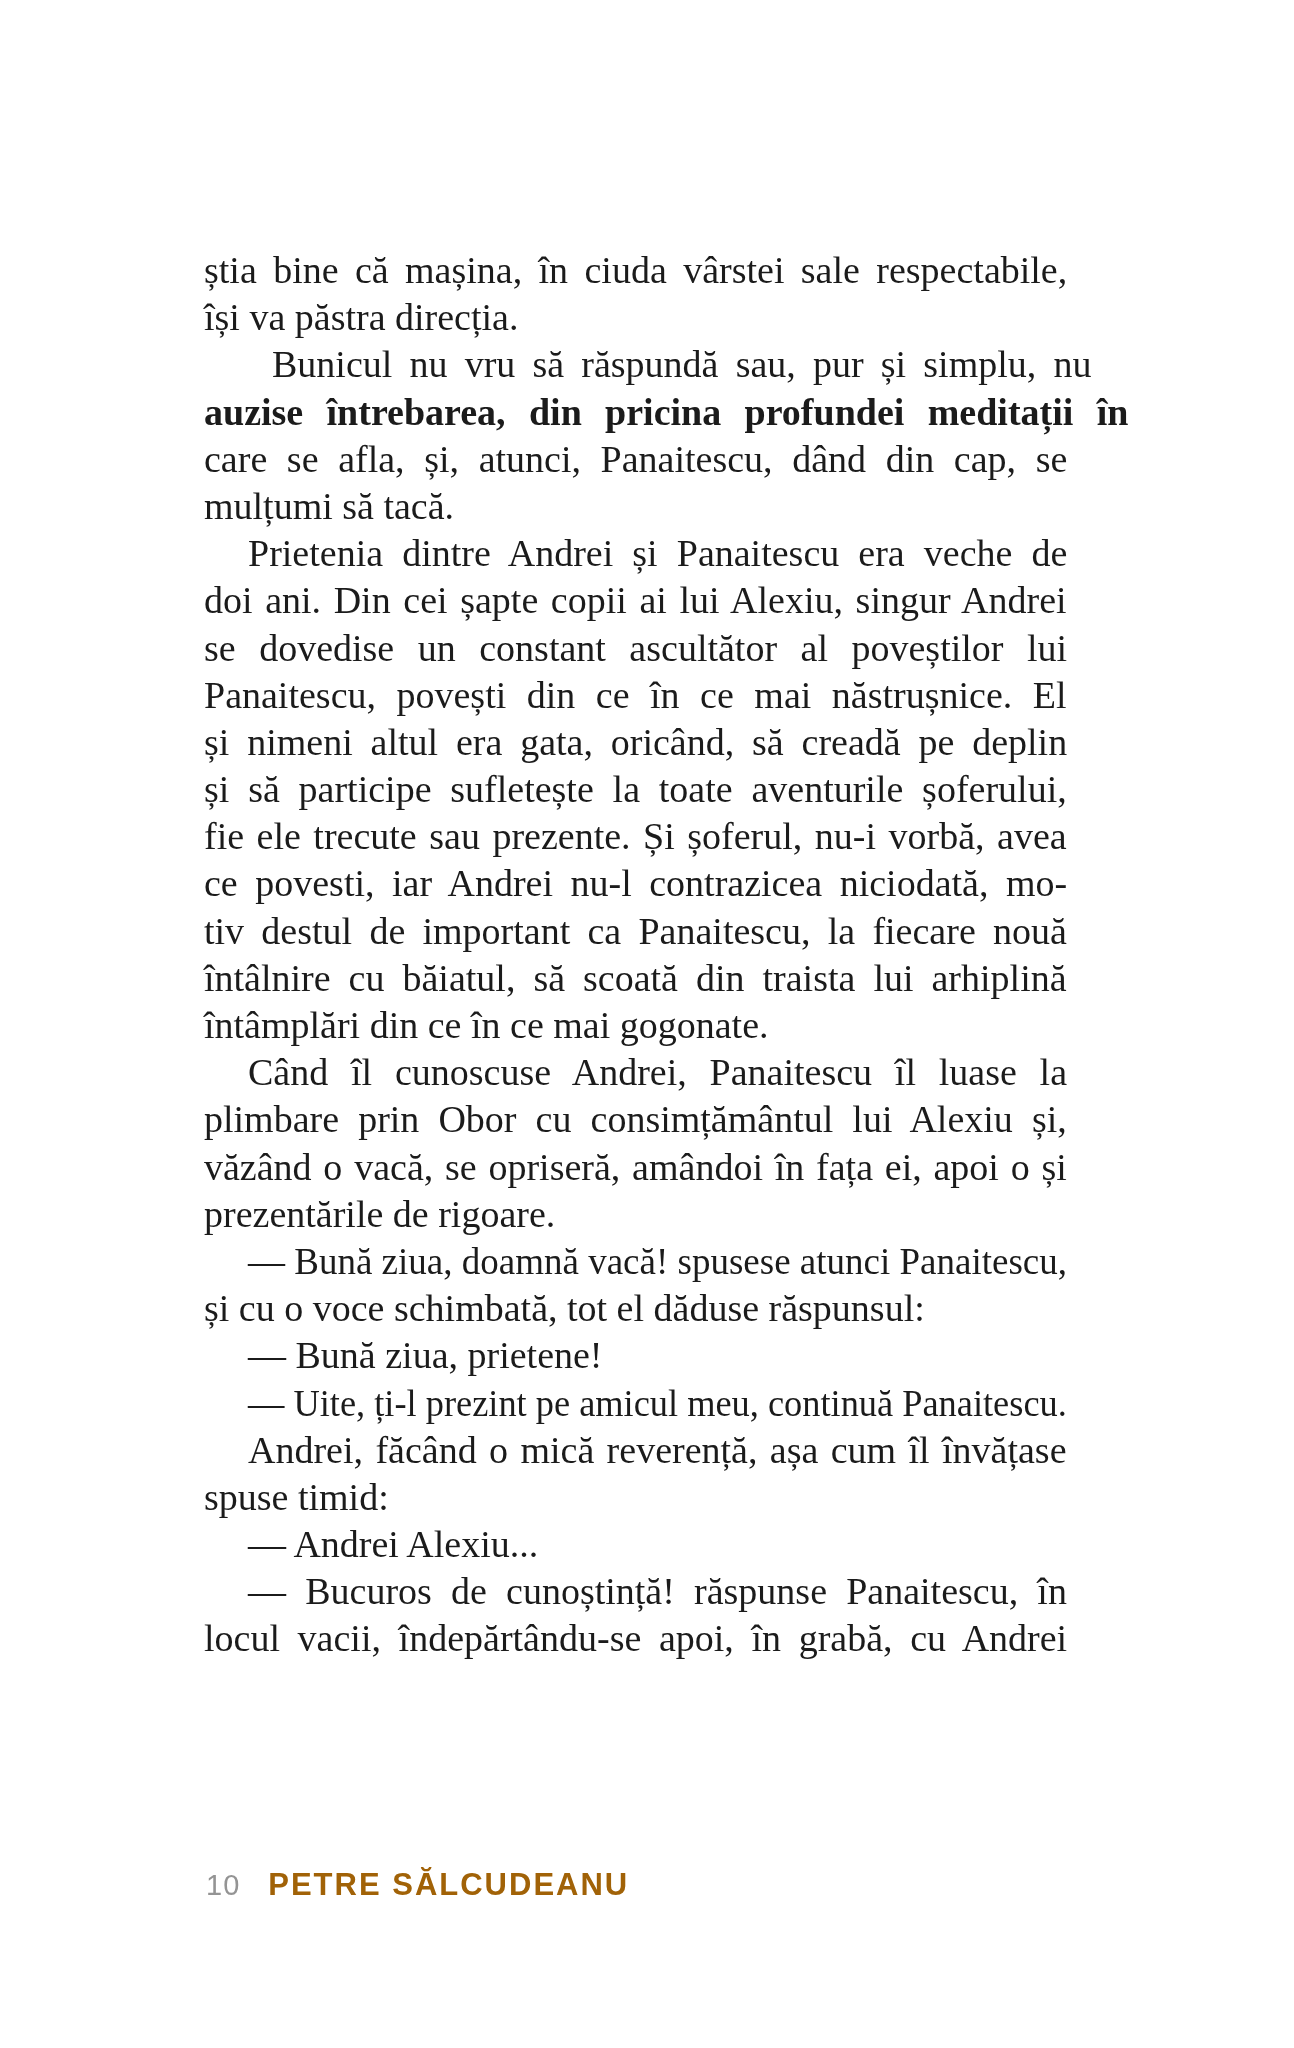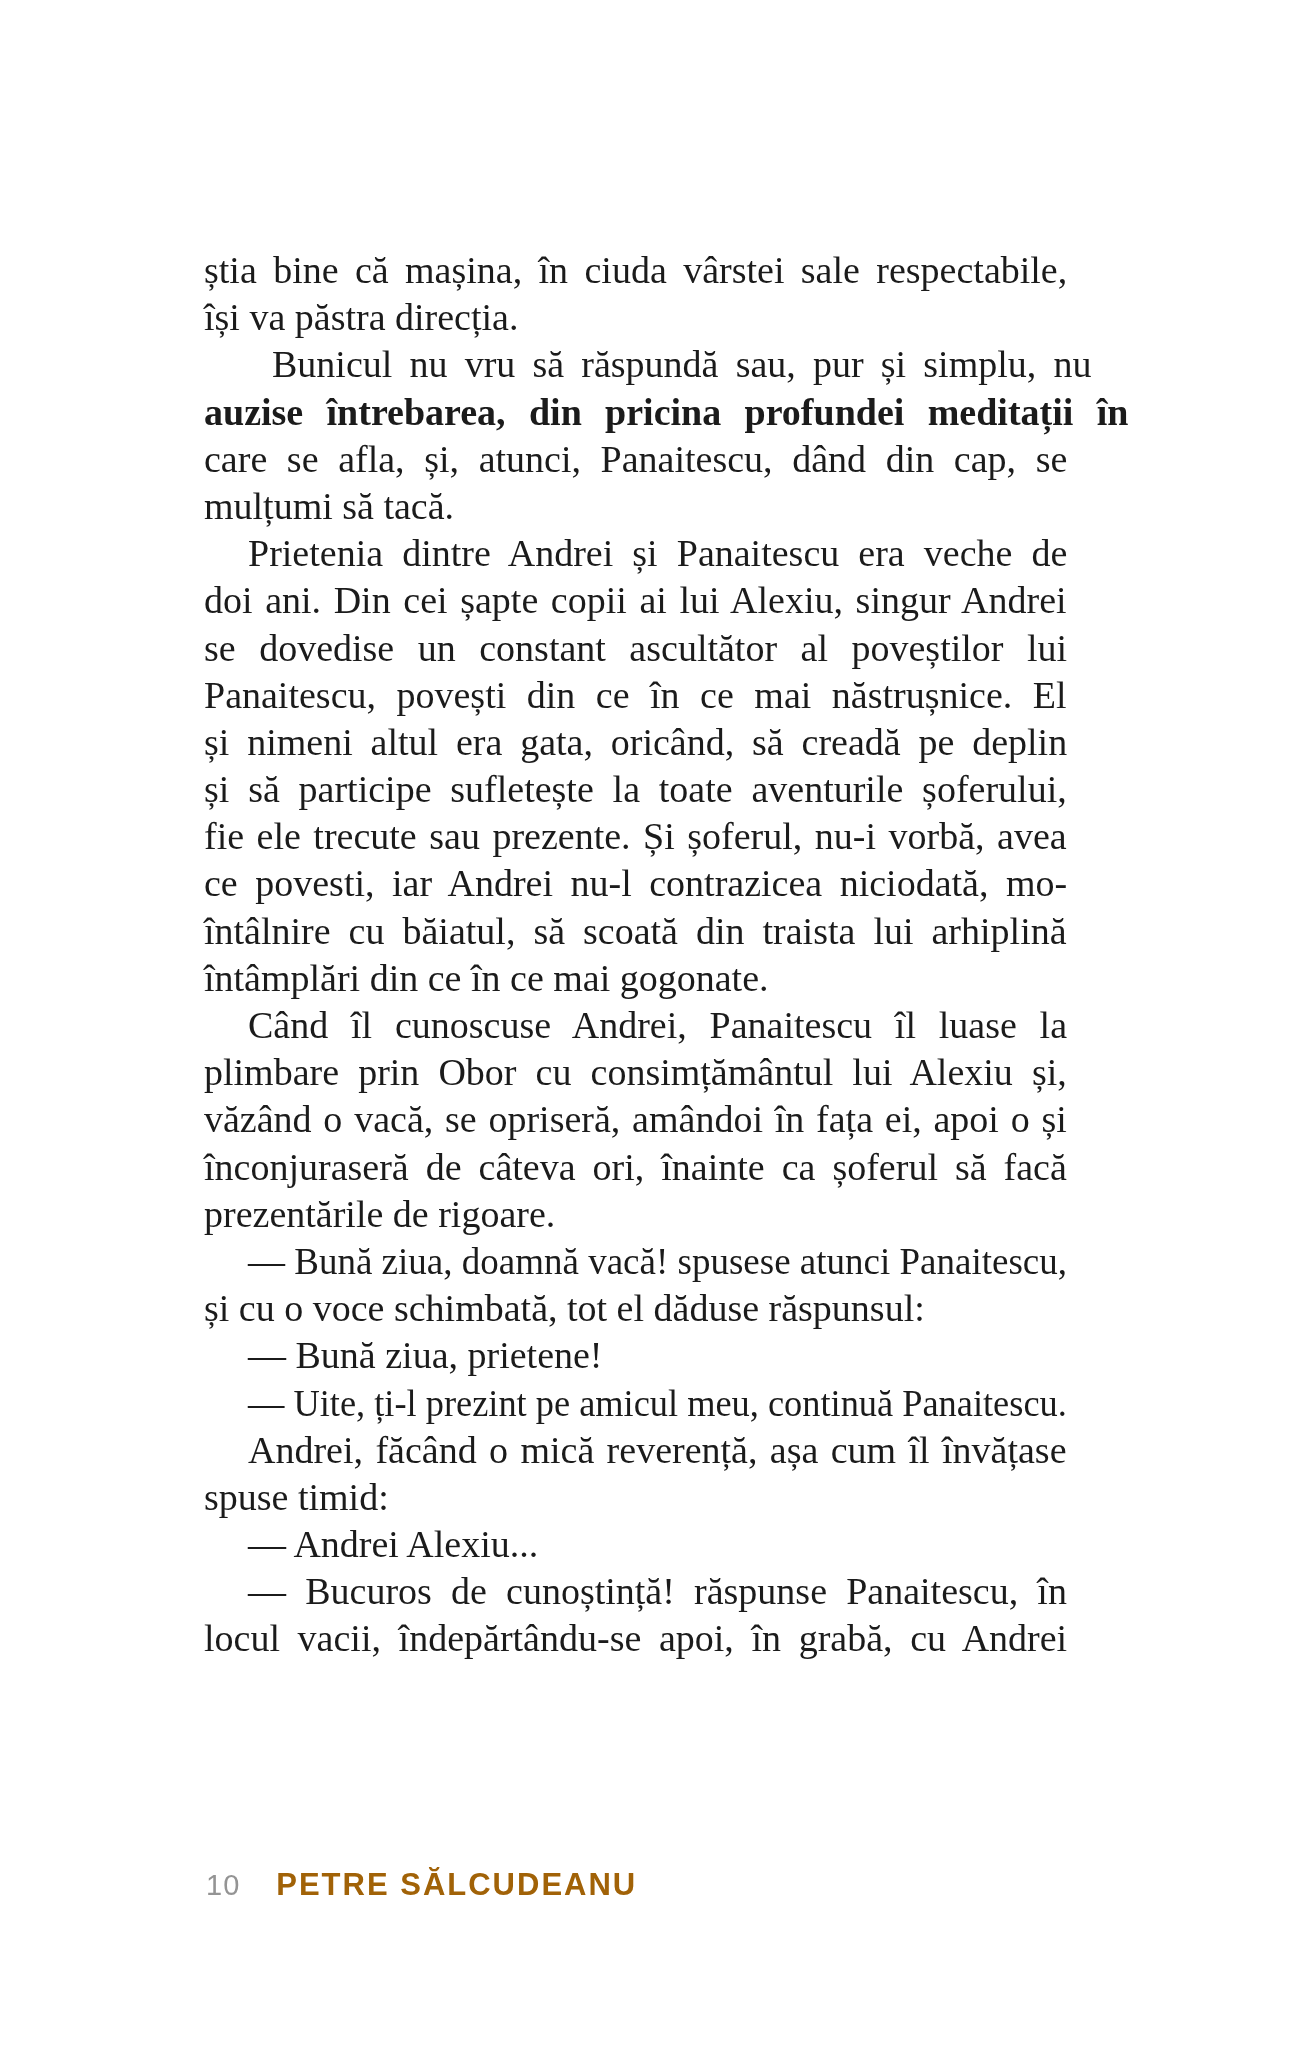--- a/index.html
+++ b/index.html
@@ -28,21 +28,21 @@
   .line span {
     display: inline-block;
     transform-origin: left center;
   }
   .footer {
     position: absolute;
     left: 206px;
     top: 1869px;
     display: flex;
     align-items: baseline;
-    gap: 36px;
+    gap: 28px;
     font-family: "Liberation Sans", sans-serif;
   }
   .pagenum {
     font-size: 29px;
     line-height: 1;
     letter-spacing: 1px;
     color: #949494;
   }
   .author {
     font-size: 31px;
@@ -64,26 +64,26 @@
       <div class="line"><span style="word-spacing: 10.1111px;">care se afla, și, atunci, Panaitescu, dând din cap, se</span></div>
       <div class="line"><span>mulțumi să tacă.</span></div>
       <div class="line indent"><span style="word-spacing: 9.57143px;">Prietenia dintre Andrei și Panaitescu era veche de</span></div>
       <div class="line"><span style="word-spacing: 3.1px;">doi ani. Din cei șapte copii ai lui Alexiu, singur Andrei</span></div>
       <div class="line"><span style="word-spacing: 14px;">se dovedise un constant ascultător al poveștilor lui</span></div>
       <div class="line"><span style="word-spacing: 11px;">Panaitescu, povești din ce în ce mai năstrușnice. El</span></div>
       <div class="line"><span style="word-spacing: 8.33333px;">și nimeni altul era gata, oricând, să creadă pe deplin</span></div>
       <div class="line"><span style="word-spacing: 9.28571px;">și să participe sufletește la toate aventurile șoferului,</span></div>
       <div class="line"><span style="word-spacing: 3px;">fie ele trecute sau prezente. Și șoferul, nu-i vorbă, avea</span></div>
       <div class="line"><span style="word-spacing: 8px;">ce povesti, iar Andrei nu-l contrazicea niciodată, mo-</span></div>
+      <div class="line"><span style="word-spacing: 7.75px;">tiv destul de important ca Panaitescu, la fiecare nouă</span></div>
       <div class="line"><span style="word-spacing: 8.5px;">întâlnire cu băiatul, să scoată din traista lui arhiplină</span></div>
       <div class="line"><span>întâmplări din ce în ce mai gogonate.</span></div>
       <div class="line indent"><span style="word-spacing: 13.2857px;">Când îl cunoscuse Andrei, Panaitescu îl luase la</span></div>
       <div class="line"><span style="word-spacing: 9.57143px;">plimbare prin Obor cu consimțământul lui Alexiu și,</span></div>
       <div class="line"><span style="word-spacing: 2.27273px;">văzând o vacă, se opriseră, amândoi în fața ei, apoi o și</span></div>
-      <div class="line"><span style="word-spacing: 7.5px;">înconjuraseră de câteva ori, înainte ca șoferul să facă</span></div>
       <div class="line"><span>prezentările de rigoare.</span></div>
       <div class="line indent"><span style="transform: scaleX(0.973841);">— Bună ziua, doamnă vacă! spusese atunci Panaitescu,</span></div>
       <div class="line"><span>și cu o voce schimbată, tot el dăduse răspunsul:</span></div>
       <div class="line indent"><span>— Bună ziua, prietene!</span></div>
       <div class="line indent"><span style="transform: scaleX(0.956776);">— Uite, ți-l prezint pe amicul meu, continuă Panaitescu.</span></div>
       <div class="line indent"><span style="word-spacing: 2.875px;">Andrei, făcând o mică reverență, așa cum îl învățase</span></div>
       <div class="line"><span>spuse timid:</span></div>
       <div class="line indent"><span>— Andrei Alexiu...</span></div>
       <div class="line indent"><span style="word-spacing: 9.66667px;">— Bucuros de cunoștință! răspunse Panaitescu, în</span></div>
       <div class="line"><span style="word-spacing: 8.14286px;">locul vacii, îndepărtându-se apoi, în grabă, cu Andrei</span></div>

